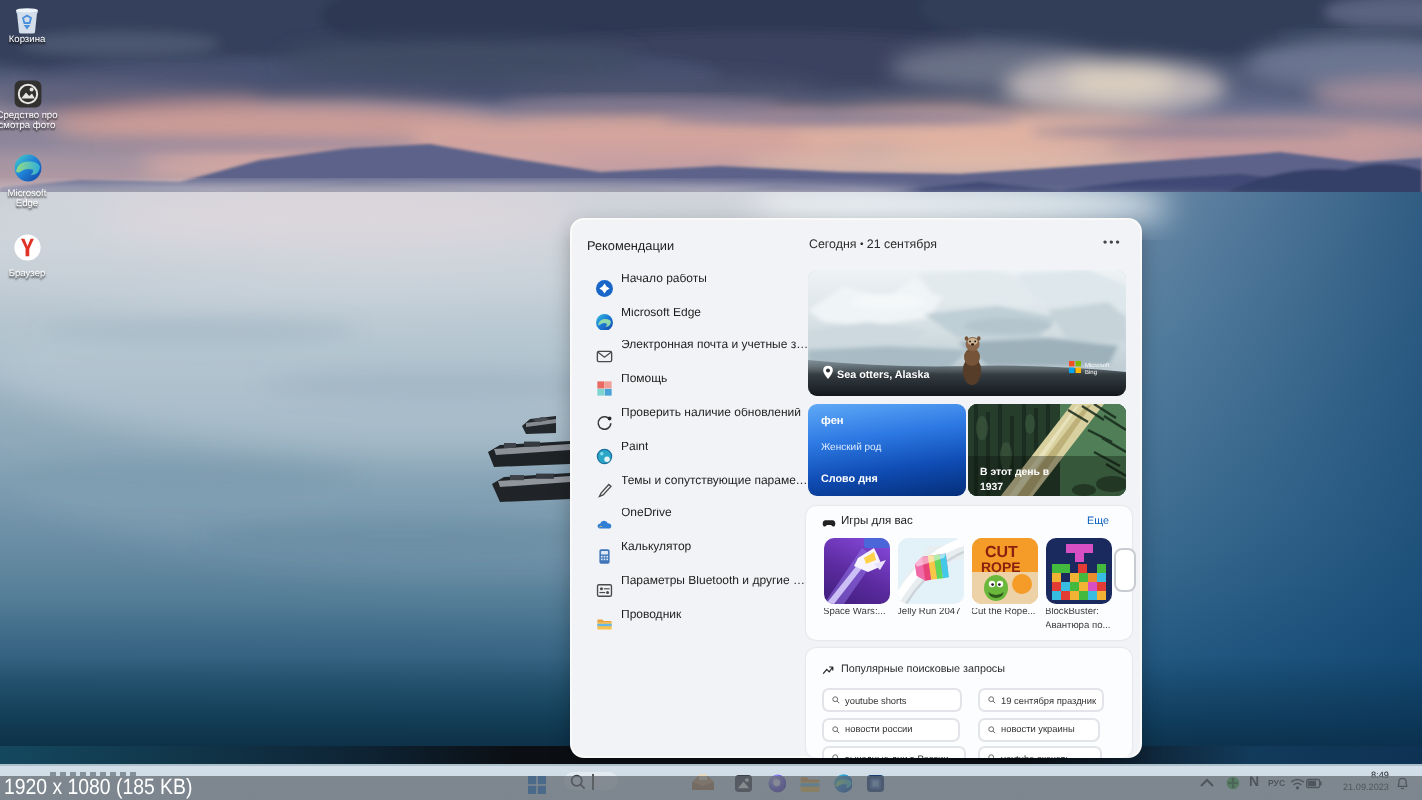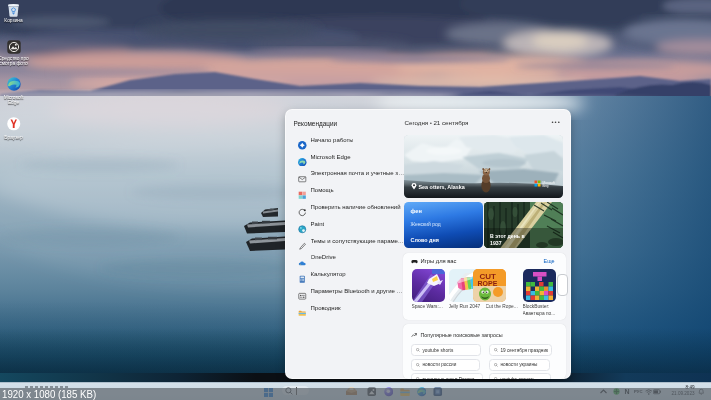--- a/index.html
+++ b/index.html
@@ -436,21 +436,21 @@
       <path d="M0,3 L4,0 L16,0 L16,9 L4,12 L0,9 Z" fill="#f06aa8"></path>
       <rect x="4" y="0" width="3" height="12" fill="#e8447a"></rect>
       <rect x="7" y="0" width="3" height="12" fill="#f7c748"></rect>
       <rect x="10" y="0" width="3" height="12" fill="#62d85a"></rect>
       <rect x="13" y="0" width="3" height="12" fill="#42c8e8"></rect>
       <path d="M0,3 L4,0 L16,0 L15,2 L1,4.5 Z" fill="rgba(255,255,255,0.5)"></path>
      </g>
     </svg>
   </div>
   <div class="tlabel" style="left:46px;">Jelly Run 2047</div>
-  <div class="tile" style="left:70px;background:#f0a03c;">
+  <div class="tile" style="left:83px;background:#f0a03c;">
     <svg width="33" height="33" viewBox="0 0 33 33">
      <rect x="0" y="0" width="33" height="17" fill="#f49b28"></rect>
      <rect x="0" y="17" width="33" height="16" fill="#edd2a8"></rect>
      <text x="6.5" y="9.5" font-size="8" font-weight="bold" fill="#8a1f10" font-family="Liberation Sans">CUT</text>
      <text x="4.5" y="17" font-size="7" font-weight="bold" fill="#8a1f10" font-family="Liberation Sans">ROPE</text>
      <circle cx="25" cy="23" r="5" fill="#f49b28"></circle>
      <ellipse cx="12" cy="25" rx="6" ry="6.5" fill="#6ab83c"></ellipse>
      <circle cx="10" cy="23" r="1.6" fill="#fff"></circle>
           <circle cx="14" cy="23" r="1.6" fill="#fff"></circle>
      <circle cx="10.3" cy="23.3" r="0.7" fill="#222"></circle>

